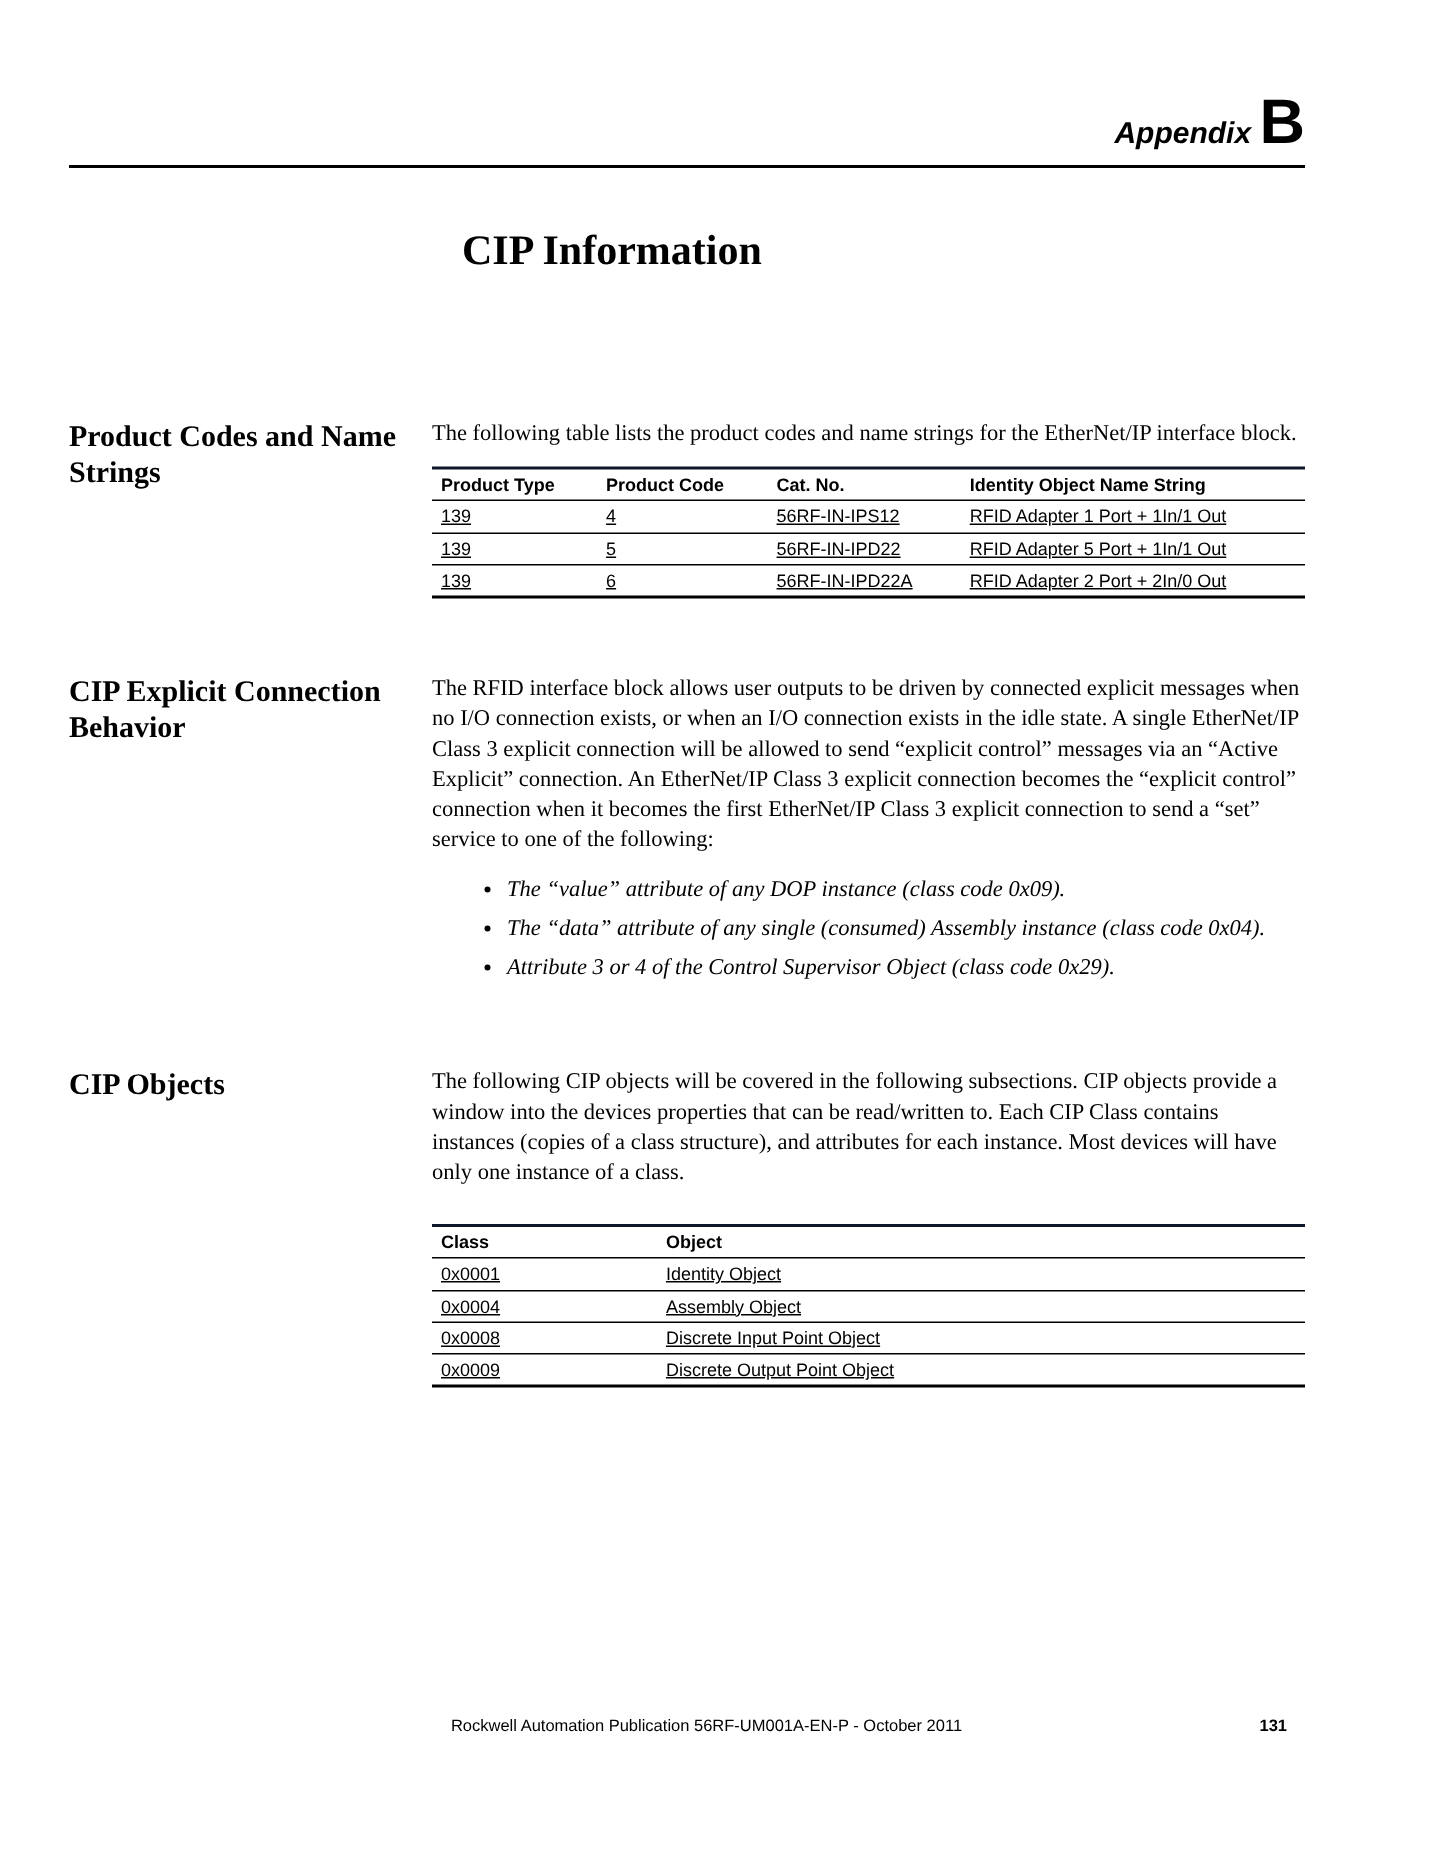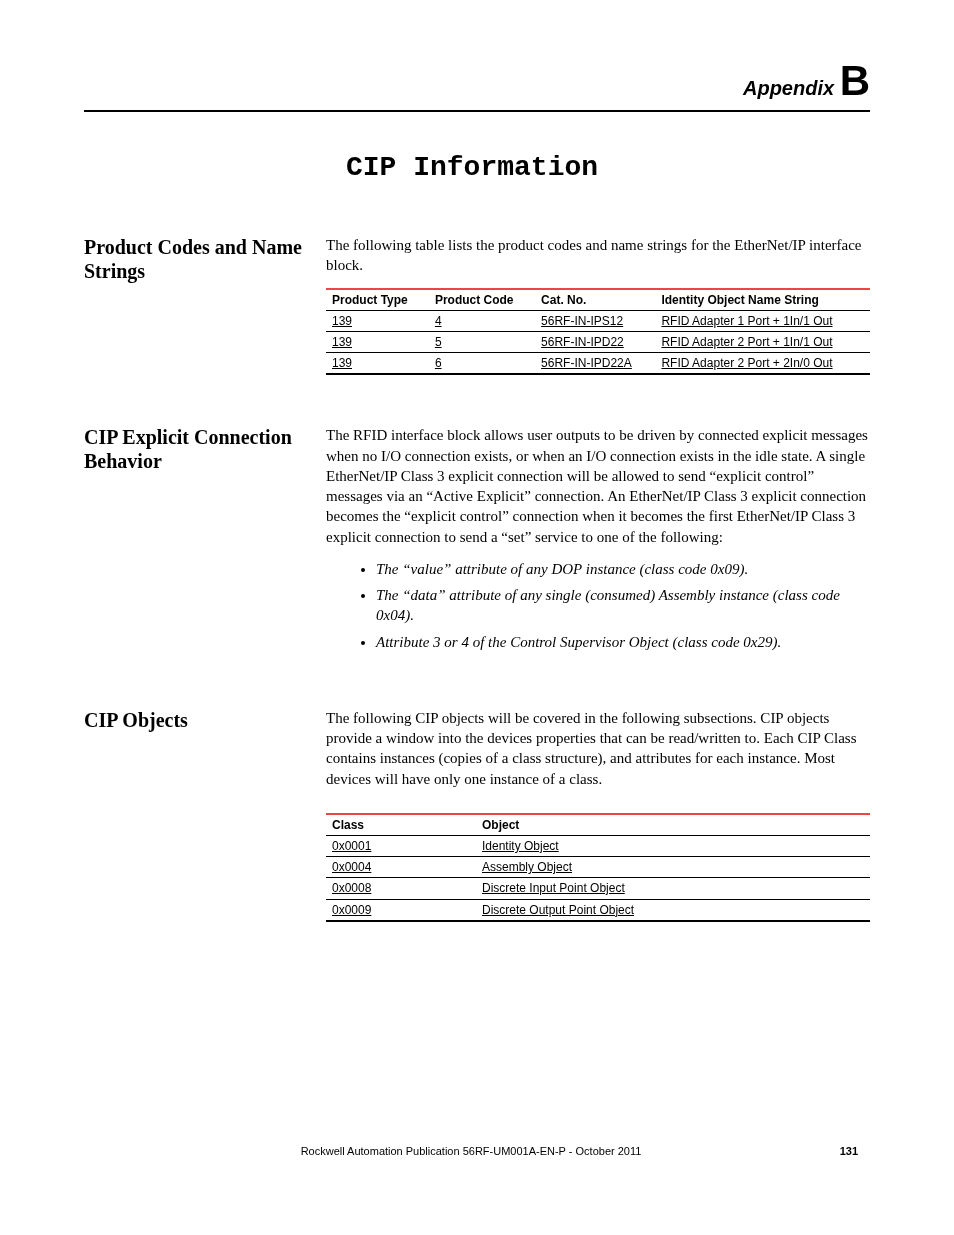--- a/index.html
+++ b/index.html
@@ -7,21 +7,21 @@
     margin: 0;
     padding: 0;
     font-family: Georgia, 'Times New Roman', serif;
     background: #fff;
     color: #000;
   }
   .page {
     width: 954px;
     height: 1197px;
     position: relative;
-    padding: 60px 84px 40px 84px;
+    padding: 60px 84px 40px 46px;
   }
   .appendix-header {
     text-align: right;
     font-family: Arial, Helvetica, sans-serif;
     font-weight: bold;
     font-style: italic;
     font-size: 20px;
     margin-bottom: 8px;
   }
   .appendix-header .big-letter {
@@ -30,25 +30,25 @@
     font-weight: bold;
     vertical-align: baseline;
     line-height: 1;
   }
   .hr-thick {
     border: none;
     border-top: 2px solid #000;
     margin: 0 0 40px 0;
   }
   .page-title {
-    font-family: Liberation Mono, monospace;
+    font-family: Liberation Serif, serif;
     font-weight: bold;
     font-size: 28px;
     margin-left: 262px;
-    margin-bottom: 52px;
+    margin-bottom: 95px;
   }
   .section {
     display: flex;
     margin-bottom: 50px;
   }
   .side-heading {
     width: 242px;
     flex-shrink: 0;
     font-family: Liberation Serif, serif;
     font-weight: bold;
@@ -70,21 +70,21 @@
     margin-top: 10px;
   }
   th, td {
     border: 1px solid #000;
     padding: 2px 6px;
     text-align: left;
     vertical-align: top;
   }
   th {
     font-weight: bold;
-    border-top: 2px solid #ef4444;
+    border-top: 2px solid #0f172a;
     border-bottom: 1px solid #000;
   }
   tr:last-child td { border-bottom: 2px solid #000; }
   thead tr th { border-left: none; border-right: none; }
   tbody tr td { border-left: none; border-right: none; text-decoration: underline; }
   th + th, td + td { border-left: 1px solid #000; }
   ul.bullets {
     list-style: disc;
     padding-left: 50px;
     margin: 4px 0;
@@ -141,21 +141,21 @@
           <tr>
             <td>139</td>
             <td>4</td>
             <td>56RF-IN-IPS12</td>
             <td>RFID Adapter 1 Port + 1In/1 Out</td>
           </tr>
           <tr>
             <td>139</td>
             <td>5</td>
             <td>56RF-IN-IPD22</td>
-            <td>RFID Adapter 2 Port + 1In/1 Out</td>
+            <td>RFID Adapter 5 Port + 1In/1 Out</td>
           </tr>
           <tr>
             <td>139</td>
             <td>6</td>
             <td>56RF-IN-IPD22A</td>
             <td>RFID Adapter 2 Port + 2In/0 Out</td>
           </tr>
         </tbody>
       </table>
     </div>

